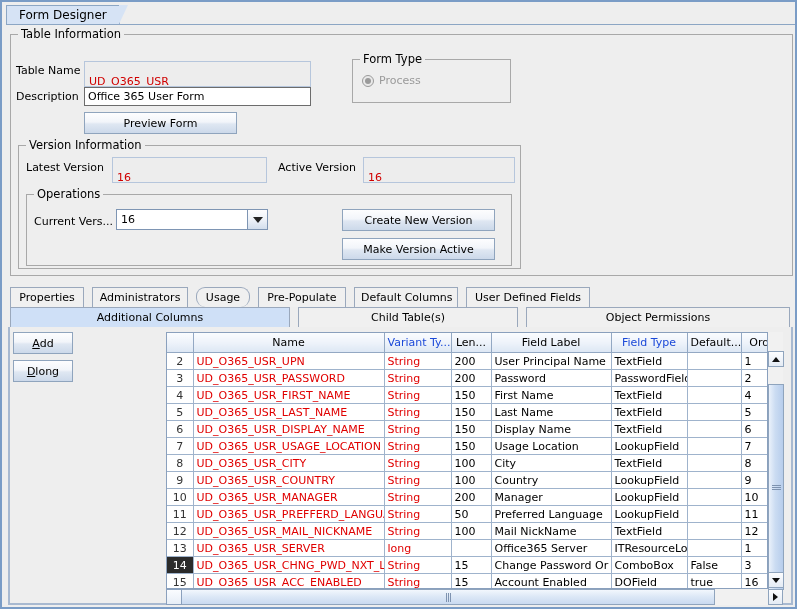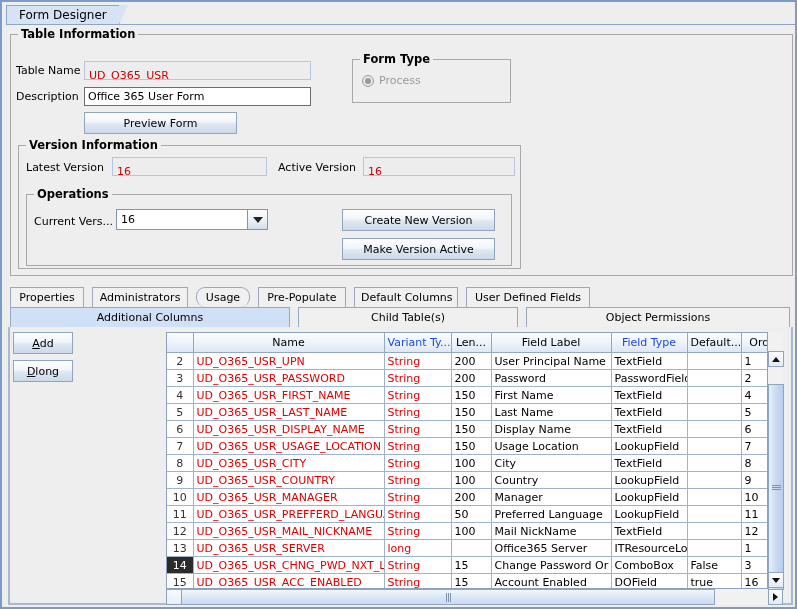--- a/index.html
+++ b/index.html
@@ -25,30 +25,30 @@
   .maintab:after{
     content:"";position:absolute;right:-9px;top:-1px;width:0;height:0;
     border-left:9px solid #d6e3f5;border-bottom:19px solid transparent;
   }
   .tabline{position:absolute;left:0;right:0;top:20px;height:1px;background:#8ca6c4;}
 
   
   .group{position:absolute;border:1px solid #a8a8a8;background:transparent;}
   .group > .gtitle{
     position:absolute;top:-8px;left:7px;padding:0 3px;background:#eeeeee;
-    font-weight:bold;font-size:11.5px;color:#000;white-space:nowrap;
+    font-weight:normal;font-size:11.5px;color:#000;white-space:nowrap;
   }
 
   .lbl{position:absolute;font-size:11px;color:#000;white-space:nowrap;}
 
   
   .ro-field{
     position:absolute;background:#ededed;border:1px solid #b6c6dc;
     color:#d00000;font-size:11px;box-sizing:border-box;
-    padding:6px 4px;line-height:16px;overflow:hidden;white-space:nowrap;text-decoration:underline;
+    padding:12px 4px;line-height:16px;overflow:hidden;white-space:nowrap;text-decoration:underline;
   }
   .rw-field{
     position:absolute;background:#ffffff;border:1px solid #6c6c6c;
     color:#000;font-size:11px;box-sizing:border-box;
     padding:1px 3px;line-height:16px;overflow:hidden;white-space:nowrap;
   }
 
   
   .btn{
     position:absolute;box-sizing:border-box;

